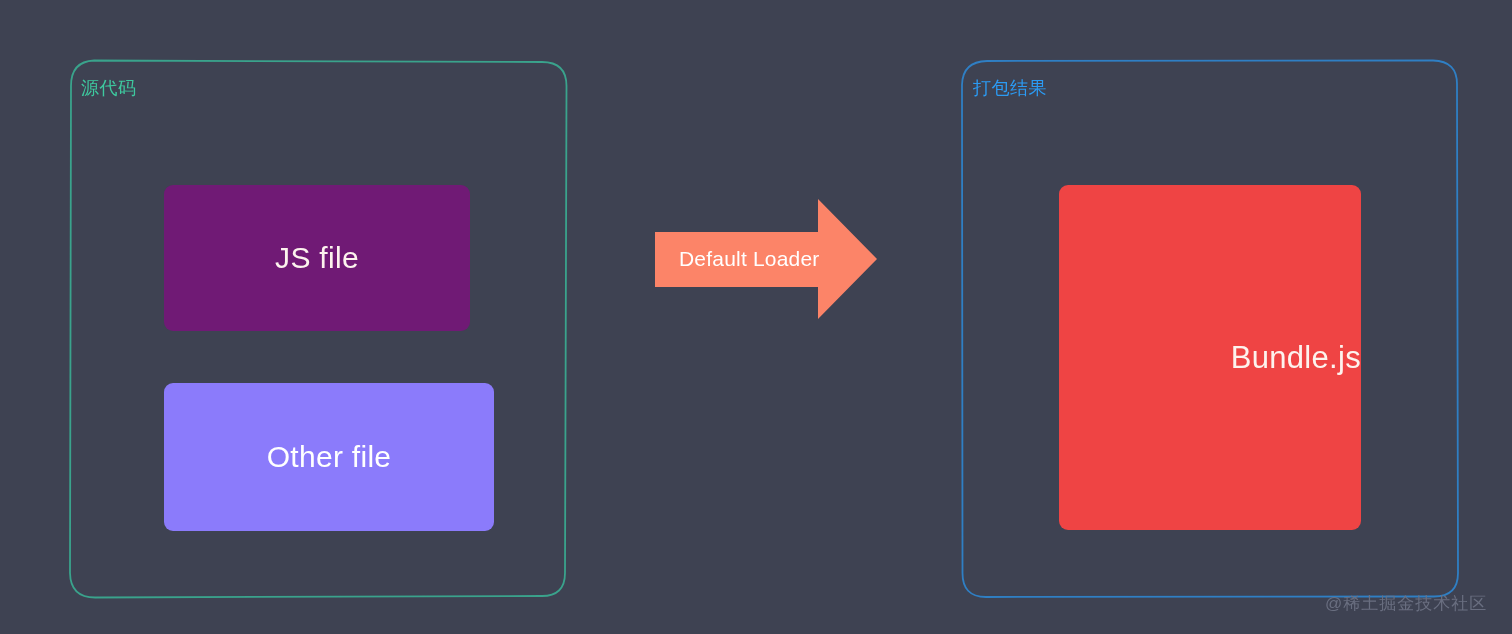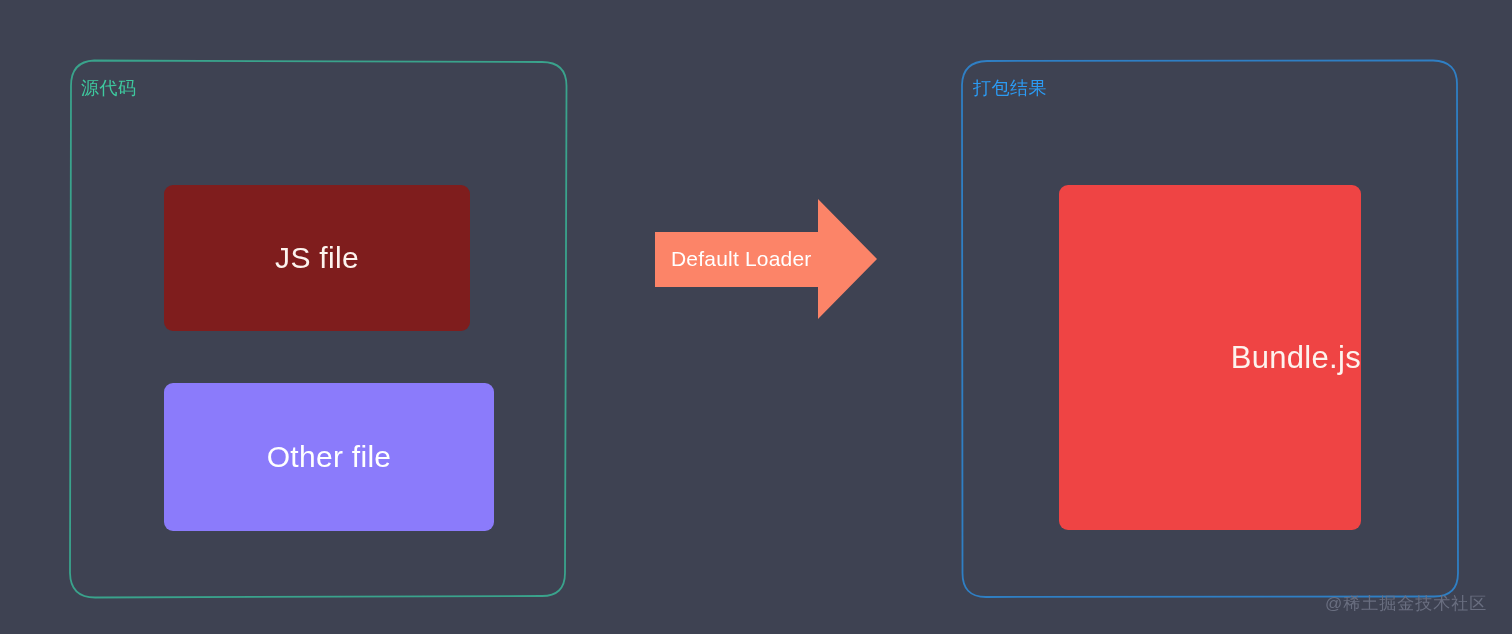--- a/index.html
+++ b/index.html
@@ -71,21 +71,21 @@
   }
   .arrow-label {
     position: absolute;
     top: 0;
     left: 0;
     width: 100%;
     height: 100%;
     display: flex;
     align-items: center;
     justify-content: flex-start;
-    padding-left: 16px;
+    padding-left: 24px;
     box-sizing: border-box;
     font-size: 21px;
     color: #ffffff;
     letter-spacing: 0.2px;
     pointer-events: none;
   }
 
   
   .watermark {
     position: absolute;
@@ -111,21 +111,21 @@
   </div>
 
   <div class="group-box" style="left:960px; top:59px; width:500px; height:540px;">
     <svg class="sketch-svg" viewBox="0 0 500 540" preserveAspectRatio="none">
       <path d="M 27 2 L 473 1.5 Q 497.5 2 497 26 L 498 514 Q 498 537.5 474 537.5
                L 26 538 Q 2 538 2.5 513 L 2 26 Q 2.5 2.5 27 2 Z" fill="none" stroke="#2f7fc4" stroke-width="1.8" stroke-linecap="round" stroke-linejoin="round"></path>
     </svg>
     <div class="group-label" style="left:13px; top:20px; color:#2b9bf4;">打包结果</div>
   </div>
 
-  <div class="file-box" style="left:164px; top:185px; width:306px; height:146px; background:#7f1d1d;">
+  <div class="file-box" style="left:164px; top:185px; width:306px; height:146px; background:#701a75;">
     <span class="file-box-label">JS file</span>
   </div>
 
   <div class="file-box" style="left:164px; top:383px; width:330px; height:148px; background:#8b7bfb;">
     <span class="file-box-label" style="color:#ffffff;">Other file</span>
   </div>
 
   <div class="file-box" style="left:1059px; top:185px; width:302px; height:345px; background:#ef4444;justify-content:flex-end;">
     <span class="file-box-label bundle-label">Bundle.js</span>
   </div>

